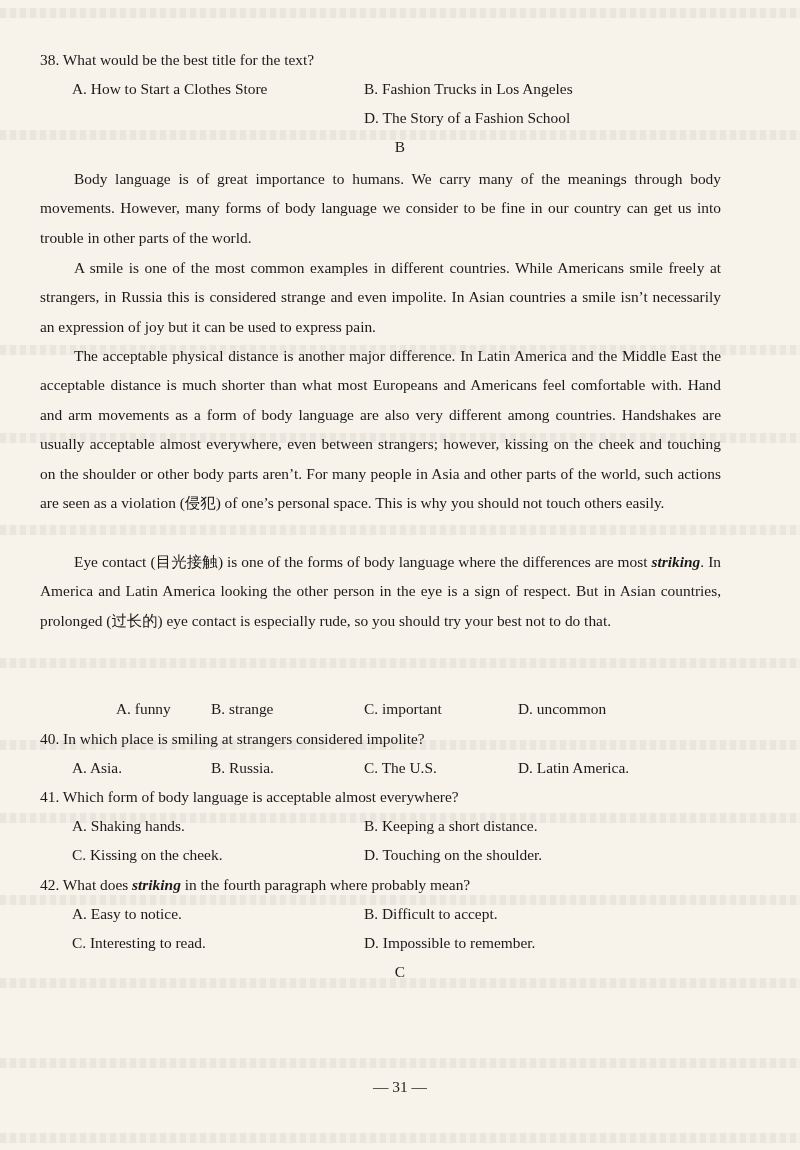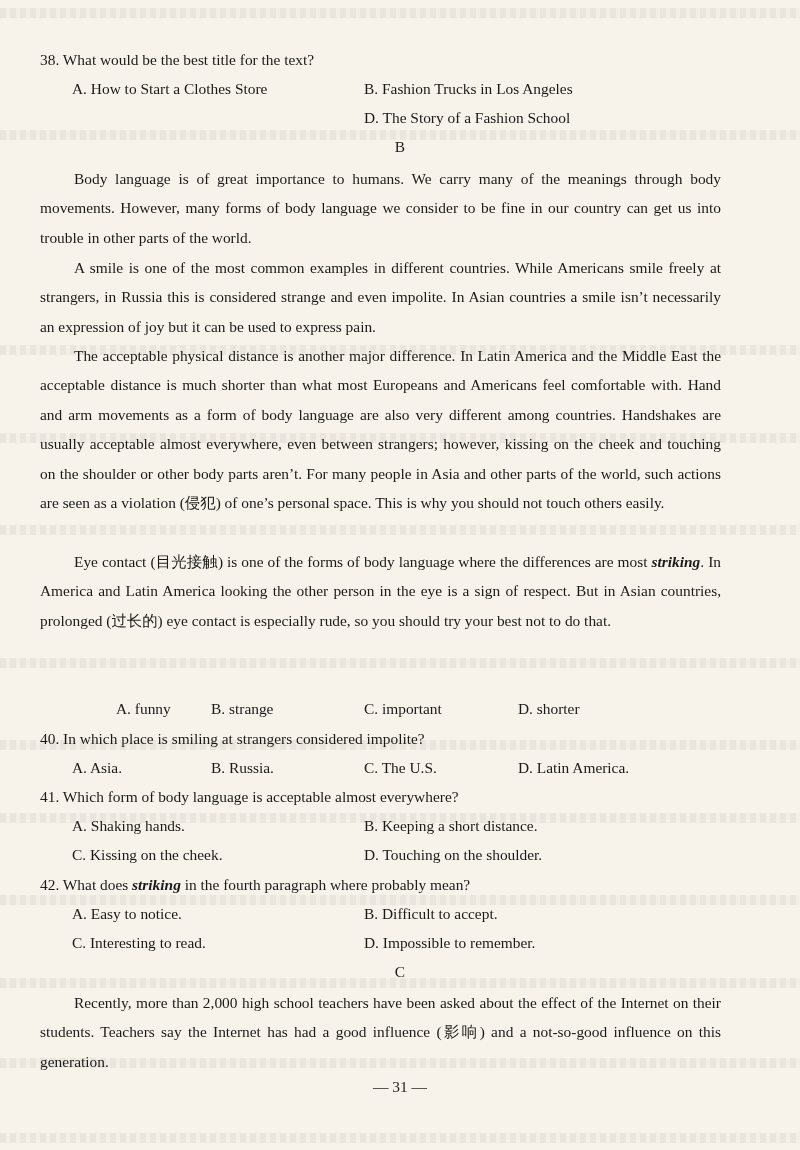--- a/index.html
+++ b/index.html
@@ -53,21 +53,21 @@
   <div class="center" style="top:138px;">B</div>
 
   <div class="para" style="top:164px;"><span class="ind"></span><span>Body language is of great importance to humans. We carry many of the meanings through body movements. However, many forms of body language we consider to be fine in our country can get us into trouble in other parts of the world.</span></div>
   <div class="para" style="top:253px;"><span class="ind"></span><span>A smile is one of the most common examples in different countries. While Americans smile freely at strangers, in Russia this is considered strange and even impolite. In Asian countries a smile isn’t necessarily an expression of joy but it can be used to express pain.</span></div>
   <div class="para" style="top:341px;"><span class="ind"></span><span>The acceptable physical distance is another major difference. In Latin America and the Middle East the acceptable distance is much shorter than what most Europeans and Americans feel comfortable with. Hand and arm movements as a form of body language are also very different among countries. Handshakes are usually acceptable almost everywhere, even between strangers; however, kissing on the cheek and touching on the shoulder or other body parts aren’t. For many people in Asia and other parts of the world, such actions are seen as a violation (侵犯) of one’s personal space. This is why you should not touch others easily.</span></div>
   <div class="para" style="top:547px;"><span class="ind"></span><span>Eye contact (目光接触) is one of the forms of body language where the differences are most </span><em class="kw">striking</em><span>. In America and Latin America looking the other person in the eye is a sign of respect. But in Asian countries, prolonged (过长的) eye contact is especially rude, so you should try your best not to do that.</span></div>
 
   <div class="opt" style="left:72px; top:699px;margin-left:44px;"><span>A.</span> <span>funny</span></div>
   <div class="opt" style="left:211px; top:699px;"><span>B.</span> <span>strange</span></div>
   <div class="opt" style="left:364px; top:699px;"><span>C.</span> <span>important</span></div>
-  <div class="opt" style="left:518px; top:699px;"><span>D.</span> <span>shorter</span></div>
+  <div class="opt" style="left:518px; top:699px;"><span>D.</span> <span>uncommon</span></div>
 
   <div class="line" style="left:40px; top:729px;">
     <span>40.</span>
     <span>In which place is smiling at strangers considered impolite?</span>
   </div>
   <div class="opt" style="left:72px; top:758px;"><span>A.</span> <span>Asia.</span></div>
   <div class="opt" style="left:211px; top:758px;"><span>B.</span> <span>Russia.</span></div>
   <div class="opt" style="left:364px; top:758px;"><span>C.</span> <span>The U.S.</span></div>
   <div class="opt" style="left:518px; top:758px;"><span>D.</span> <span>Latin America.</span></div>
 
@@ -83,17 +83,16 @@
   <div class="line" style="left:40px; top:875px;">
     <span>42.</span>
     <span><span>What does </span><em class="kw">striking</em><span> in the fourth paragraph where probably mean?</span></span>
   </div>
   <div class="opt" style="left:72px; top:904px;"><span>A.</span> <span>Easy to notice.</span></div>
   <div class="opt" style="left:364px; top:904px;"><span>B.</span> <span>Difficult to accept.</span></div>
   <div class="opt" style="left:72px; top:933px;"><span>C.</span> <span>Interesting to read.</span></div>
   <div class="opt" style="left:364px; top:933px;"><span>D.</span> <span>Impossible to remember.</span></div>
 
   <div class="center" style="top:963px;">C</div>
-  <div class="para" style="top:988px;"><span class="ind"></span><span>Recently, more than 2,000 high school teachers have been asked about the effect of the Internet on their students. Teachers say the Internet has had a good influence (影响) and a not-so-good influence on this generation.</span></div>
 
   <div class="center" style="top:1078px;">— 31 —</div>
 
 </div>
 
 </body></html>

